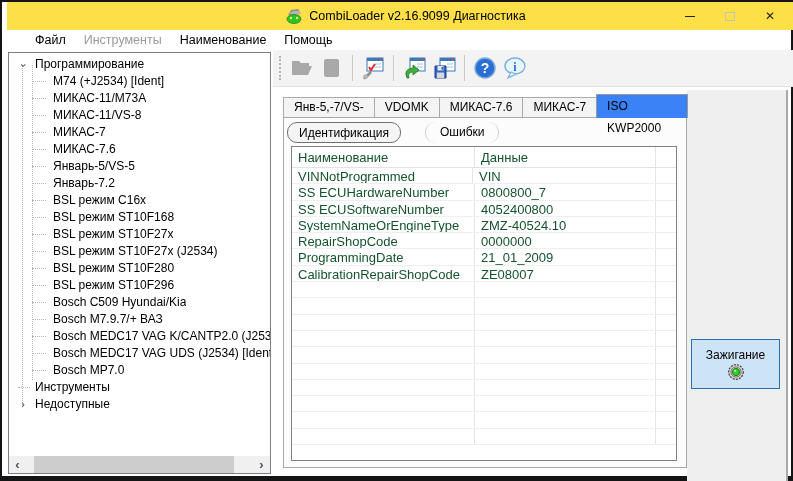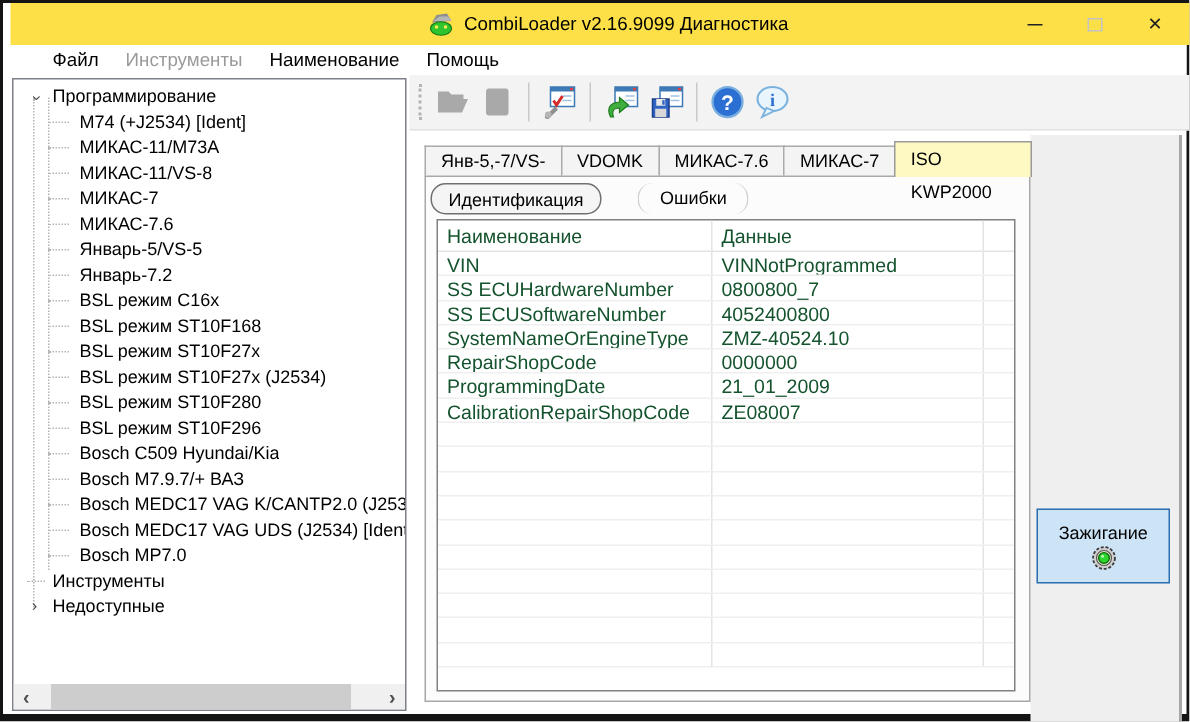--- a/index.html
+++ b/index.html
@@ -42,21 +42,21 @@
   
   .toolbar { position: absolute; left: 271px; top: 48px; width: 520px; height: 37px; background: #f3f3f3; border-bottom: 1px solid #e2e2e2; display: flex; align-items: center; padding-left: 4px; }
   .gripper { width: 3px; height: 24px; border-left: 2px dotted #b3b3b3; margin: 0 5px 0 2px; }
   .tb-btn { width: 30px; height: 30px; display: flex; align-items: center; justify-content: center; background: transparent; border: none; }
   .tb-btn svg { width: 24px; height: 24px; }
   .tb-sep { width: 1px; height: 26px; background: #c9c9c9; margin: 0 5px; }
 
   
   .tabstrip { position: absolute; left: 281px; top: 92px; width: 404px; height: 24px; display: flex; align-items: flex-end; }
   .tab { height: 21px; line-height: 19px; font-size: 12px; padding: 0 10px; background: #f4f4f4; border: 1px solid #ababab; border-bottom: none; margin-right: -1px; color: #000; position: relative; }
-  .tab.active { height: 24px; line-height: 22px; background: #fef9c3; z-index: 3; border-color: #9a9a9a; }
+  .tab.active { height: 24px; line-height: 22px; background: #3b82f6; z-index: 3; border-color: #9a9a9a; }
   .tabpage { position: absolute; left: 281px; top: 115px; width: 404px; height: 351px; background: #fcfcfc; border: 1px solid #a8a8a8; z-index: 2; }
 
   
   .subtabstrip { position: absolute; left: 3px; top: 4px; height: 21px; display: flex; align-items: center; }
   .subtab { font-size: 12px; padding: 2px 11px; color: #000; height: 21px; line-height: 17px; border-radius: 10px; }
   .subtab.active { border: 1px solid #707070; background: #f5f5f5; }
   .subtab.plain { border-right: 1px solid #d0d0d0; border-left: 1px solid #d0d0d0; margin-left: 24px; padding: 2px 14px; }
 
   
   .grid { position: absolute; left: 7px; top: 28px; width: 386px; height: 315px; background: #fff; border: 1px solid #808080; overflow: hidden; }
@@ -264,22 +264,22 @@
         <span class="subtab active">Идентификация</span>
         <span class="subtab plain">Ошибки</span>
       </div>
     <div class="grid" id="grid">
         <div class="g-row header">
           <div class="g-cell c0">Наименование</div>
           <div class="g-cell c1">Данные</div>
           <div class="g-cell c2"></div>
         </div>
         <div class="g-row">
+          <div class="g-cell c1">VINNotProgrammed</div>
           <div class="g-cell c0">VIN</div>
-          <div class="g-cell c1">VINNotProgrammed</div>
           <div class="g-cell c2"></div>
         </div>
         <div class="g-row">
           <div class="g-cell c0">SS ECUHardwareNumber</div>
           <div class="g-cell c1">0800800_7</div>
           <div class="g-cell c2"></div>
         </div>
         <div class="g-row">
           <div class="g-cell c0">SS ECUSoftwareNumber</div>
           <div class="g-cell c1">4052400800</div>

